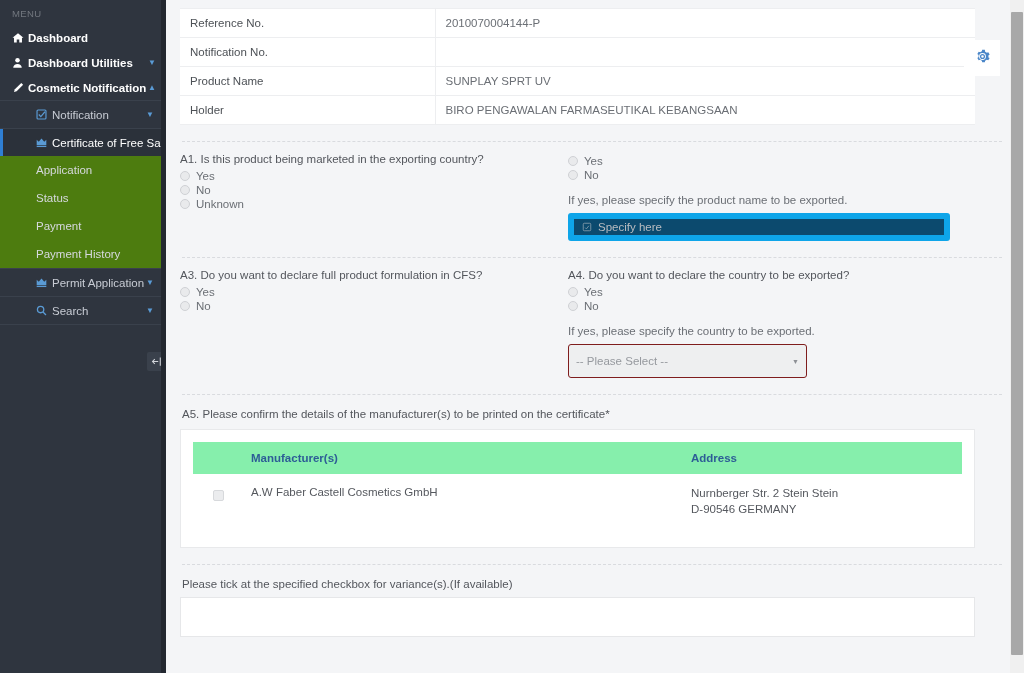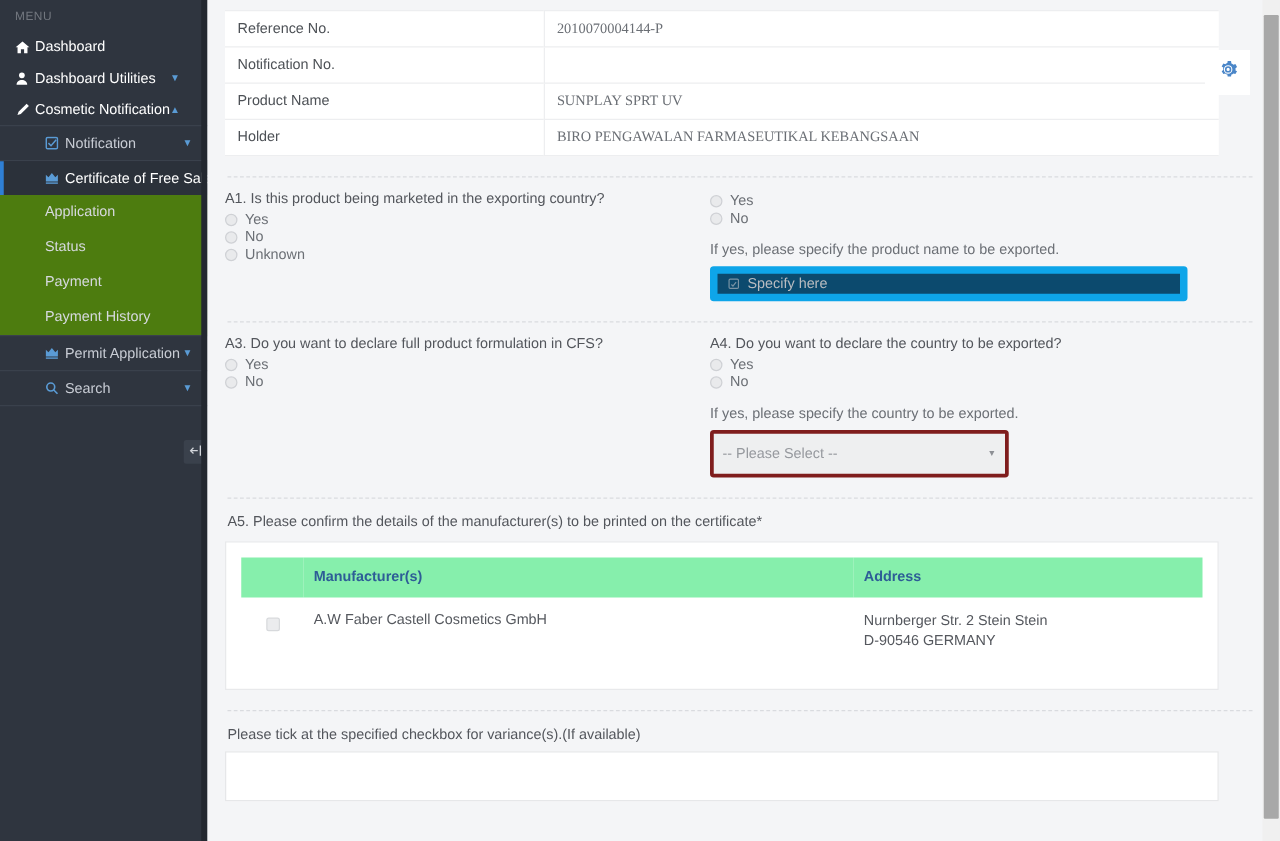--- a/index.html
+++ b/index.html
@@ -23,24 +23,24 @@
   .menu-caption {
     color: #72777f;
     font-size: 9.5px;
     letter-spacing: .4px;
     padding: 8px 0 6px 12px;
     text-transform: uppercase;
   }
   .nav-item {
     display: flex; align-items: center;
     height: 25px;
-    padding: 0 20px 0 12px;
+    padding: 0 8px 0 12px;
     color: #ffffff;
     font-size: 11.5px;
-    font-weight: normal;
+    font-weight: bold;
     cursor: pointer;
     position: relative;
     white-space: nowrap;
   }
   .nav-item .ic {
     width: 16px; flex: 0 0 16px;
     display: inline-flex; align-items: center; justify-content: flex-start;
     color: #ffffff;
   }
   .nav-item .ic svg { display: block; }
@@ -120,21 +120,21 @@
   .info-table tr { border-bottom: 1px solid #edeef0; }
   .info-table tr:first-child { border-top: 1px solid #edeef0; }
   .info-table td {
     padding: 8px 10px;
     font-size: 11.5px;
     color: #53565c;
     vertical-align: middle;
     height: 28px;
   }
   .info-table td.k { width: 255px; font-weight: normal; color: #4d5156; border-right: 1px solid #edeef0; }
-  .info-table td.v { color: #6b6f75; font-family: Liberation Serif, serif; }
+  .info-table td.v { color: #6b6f75; }
 
   .gear-box {
     position: absolute;
     left: 798px; top: 32px;
     width: 36px; height: 36px;
     background: #ffffff;
     display: flex; align-items: center; justify-content: center;
   }
 
   .hr-dot {
@@ -167,21 +167,21 @@
     display: flex; align-items: center;
     padding: 0 8px;
     cursor: text;
   }
   .txtinput .ph { font-size: 11.5px; color: #b9bcc0; }
   .txtinput .pre { margin-right: 6px; opacity: .6; display: inline-flex; }
 
   .selectbox {
     width: 239px; height: 26px;
     background: #eeeff0;
-    border: 3px solid #7f1d1d;
+    border: 1px solid #7f1d1d;
     border-radius: 3px;
     display: flex; align-items: center; justify-content: space-between;
     padding: 16px 7px;
     cursor: pointer;
   }
   .selectbox .sv { font-size: 11.5px; color: #96999e; }
   .selectbox .ar { font-size: 7px; color: #8d9095; }
 
   .a5label { font-size: 11.5px; color: #53565c; margin: 13px 0 9px 2px; }
 

